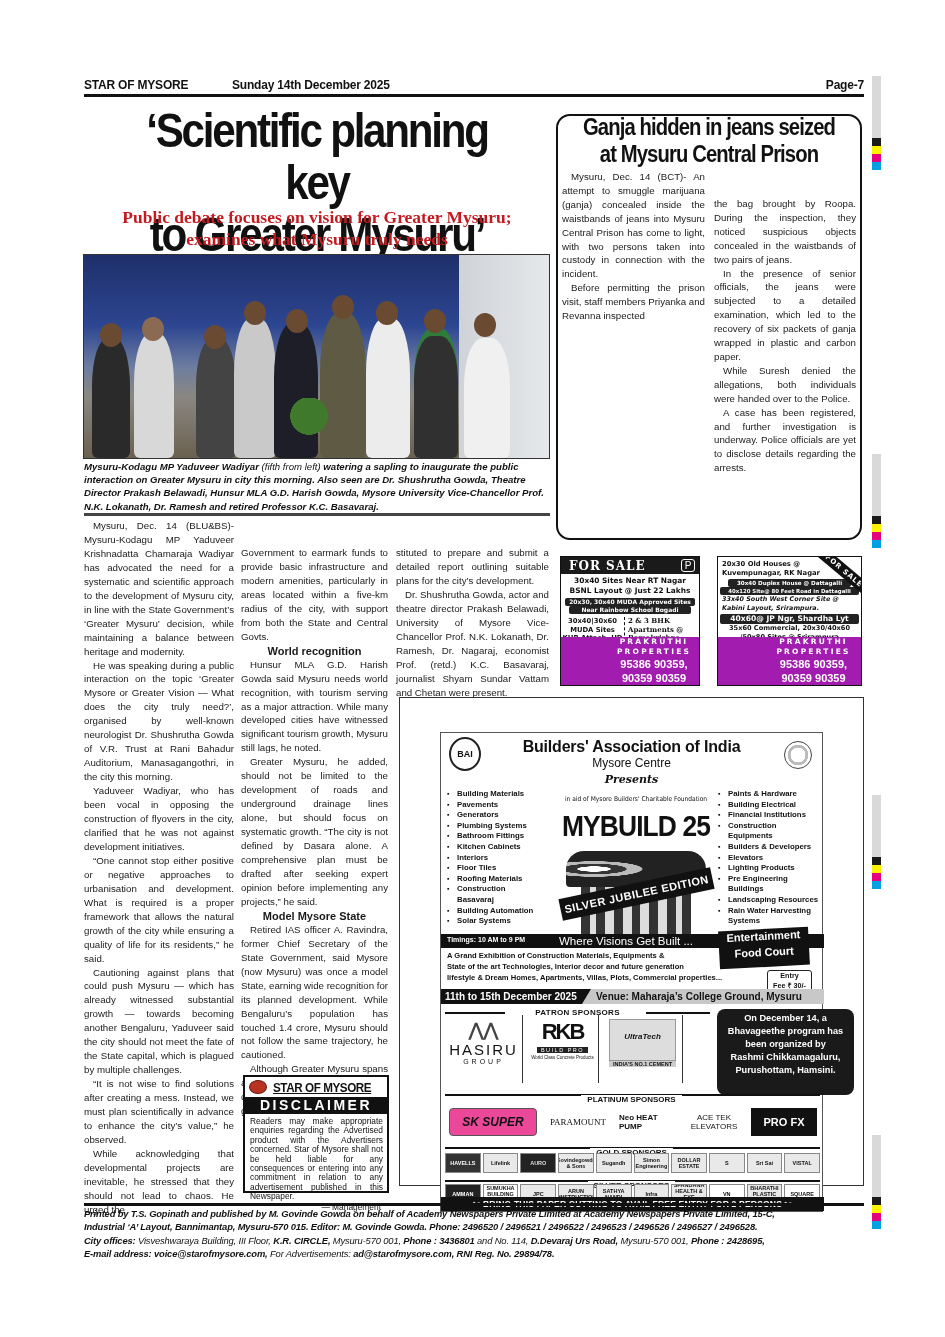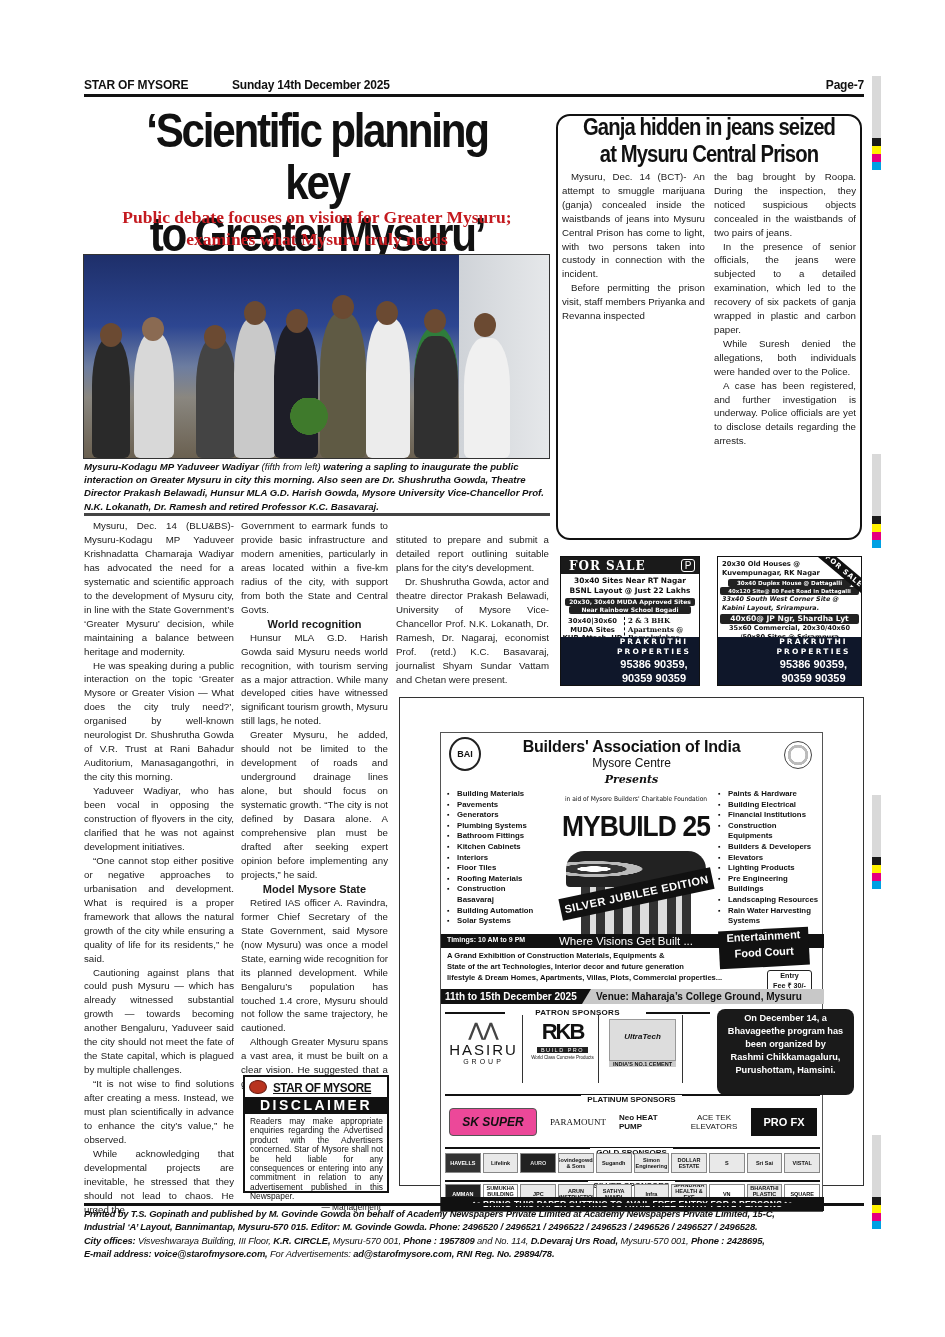--- a/index.html
+++ b/index.html
@@ -30,21 +30,21 @@
   .photo .person { position:absolute; bottom:0; border-radius: 40% 40% 6px 6px; }
   .photo .head { position:absolute; border-radius:50%; background:#6b4a32; }
   .photo .plant { position:absolute; left:205px; bottom:0; width:40px; height:60px; background: radial-gradient(circle at 50% 30%, #3f7a2c 0 40%, transparent 41%); }
   .caption { left: 84px; top: 460px; width: 466px; font-family: "Liberation Sans", sans-serif; font-style: italic; font-weight: bold; font-size: 9.6px; line-height: 13.2px; color: #111; }
   .caption .normal { font-weight: normal; }
   .rule-cap { left: 84px; top: 513px; width: 466px; height: 3px; background: #444; }
 
   
   .col { font-family: "Liberation Sans", sans-serif; font-size: 9.7px; line-height: 13.95px; text-align: justify; color: #1a1a1a; }
   .col p { text-indent: 9px; }
-  .col p.noindent { text-indent: 0; }
+  .col p.noindent { text-indent: 0; margin-top: 27px; }
   .col h4 { font-size: 11px; font-weight: bold; text-align: center; line-height: 14px; }
 
   
   .disc { left: 243px; top: 1075px; width: 146px; height: 118px; border: 2px solid #111; background: #fff; }
   .disc .brand { height: 20px; display:flex; align-items:center; gap:6px; padding: 0 4px; }
   .disc .logo { width: 18px; height: 14px; border-radius: 50%; background: #b8331f; border: 1px solid #6b1a10; }
   .disc .name { font-weight: bold; font-size: 13px; letter-spacing: -0.5px; text-decoration: underline; transform: scaleX(0.9); transform-origin: left; }
   .disc .title { background: #111; color: #fff; font-weight: bold; font-size: 14px; letter-spacing: 2.5px; text-align:center; height: 17px; line-height: 17px; }
   .disc .body { font-size: 8.4px; line-height: 9.4px; padding: 3px 4px 0 5px; text-align: justify; }
   .disc .sig { font-size: 8.4px; text-align: right; padding-right: 6px; line-height: 10px; }
@@ -54,21 +54,21 @@
   .ganja-head { left: 558px; top: 114px; width: 302px; text-align: center; font-family: "Liberation Sans", sans-serif; font-weight: bold; font-size: 23px; line-height: 27px; letter-spacing: -1px; transform: scaleX(0.88); transform-origin: center top; }
   .ganja-col { font-size: 9.7px; line-height: 13.9px; }
 
   
   .ad1 { left: 560px; top: 556px; width: 140px; height: 130px; border: 1px solid #111; background:#fff; overflow:hidden; }
   .ad1 .top { background:#1a1a1a; color:#fff; height: 17px; display:flex; align-items:center; justify-content: space-between; padding: 0 4px 0 8px; }
   .ad1 .top .fs { font-family: "DejaVu Serif", serif; font-weight: bold; font-size: 12px; letter-spacing: 1px; }
   .ad1 .top .lg { width: 14px; height: 13px; border:1px solid #fff; border-radius: 3px; font-size: 10px; line-height: 11px; text-align:center; }
   .ad-line { font-family: "DejaVu Sans", sans-serif; font-weight: bold; text-align:center; color:#111; }
   .ad-pill { background:#222; color:#fff; font-family: "DejaVu Sans", sans-serif; font-weight:bold; text-align:center; border-radius: 2px; }
-  .ad-foot { position:absolute; left:0; right:0; bottom:0; background:#0f172a; color:#fff; text-align:center;padding-left:48px; }
+  .ad-foot { position:absolute; left:0; right:0; bottom:0; background:#a21caf; color:#fff; text-align:center;padding-left:48px; }
   .ad-foot .co { font-family:"DejaVu Sans", sans-serif; font-weight:bold; font-size: 7.5px; letter-spacing: 2.2px; line-height: 10px; }
   .ad-foot .ph { font-family:"Liberation Sans", sans-serif; font-weight:bold; font-size: 11px; line-height: 14px; }
 
   .ad2 { left: 717px; top: 556px; width: 145px; height: 130px; border: 1px solid #111; background:#fff; overflow:hidden; }
   .ad2 .ribbon { position:absolute; right:-18px; top:8px; width:70px; height:12px; background:#111; color:#fff; font-size: 7px; font-weight:bold; text-align:center; line-height:12px; transform: rotate(40deg); letter-spacing: 1px; font-family: "DejaVu Sans", sans-serif; }
   .bai { left: 399px; top: 697px; width: 465px; height: 489px; border: 1px solid #333; background: #fff; }
   .bai-inner { position:absolute; left: 40px; top: 6px; width: 383px; height: 480px; border: 1px solid #555; background:#fff;margin-top:28px; }
   .bai .h1 { position:absolute; left:0; right:0; top: 5px; text-align:center; font-family:"Liberation Sans", sans-serif; font-weight:bold; font-size: 16px; letter-spacing: -0.2px; }
   .bai .h2 { position:absolute; left:0; right:0; top: 23px; text-align:center; font-size: 12px; }
   .bai .presents { position:absolute; left:0; right:0; top: 40px; text-align:center; font-family: "DejaVu Serif", serif; font-style: italic; font-weight:bold; font-size: 11px; }
@@ -194,21 +194,21 @@
 <div class="abs col" style="left:241px;top:519px;width:147px;">
   <p class="noindent">Government to earmark funds to provide basic infrastructure and modern amenities, particularly in areas located within a five-km radius of the city, with support from both the State and Central Govts.</p>
   <h4>World recognition</h4>
   <p>Hunsur MLA G.D. Harish Gowda said Mysuru needs world recognition, with tourism serving as a major attraction. While many developed cities have witnessed significant tourism growth, Mysuru still lags, he noted.</p>
   <p>Greater Mysuru, he added, should not be limited to the development of roads and underground drainage lines alone, but should focus on systematic growth. “The city is not defined by Dasara alone. A comprehensive plan must be drafted after seeking expert opinion before implementing any projects,” he said.</p>
   <h4>Model Mysore State</h4>
   <p>Retired IAS officer A. Ravindra, former Chief Secretary of the State Government, said Mysore (now Mysuru) was once a model State, earning wide recognition for its planned development. While Bengaluru’s population has touched 1.4 crore, Mysuru should not follow the same trajectory, he cautioned.</p>
   <p>Although Greater Mysuru spans a vast area, it must be built on a clear vision. He suggested that a group of experts be con-</p>
 </div>
 
-<div class="abs col" style="left:396px;top:533px;width:153px;">
+<div class="abs col" style="left:396px;top:519px;width:153px;">
   <p class="noindent">stituted to prepare and submit a detailed report outlining suitable plans for the city’s development.</p>
   <p>Dr. Shushrutha Gowda, actor and theatre director Prakash Belawadi, University of Mysore Vice-Chancellor Prof. N.K. Lokanath, Dr. Ramesh, Dr. Nagaraj, economist Prof. (retd.) K.C. Basavaraj, journalist Shyam Sundar Vattam and Chetan were present.</p>
 </div>
 
 <div class="abs disc">
   <div class="brand">
     <span class="logo"></span>
     <span class="name">STAR OF MYSORE</span>
   </div>
   <div class="title">DISCLAIMER</div>
@@ -420,15 +420,15 @@
     <div class="bring">
       <span>✂ </span><span>BRING THIS PAPER CUTTING TO AVAIL FREE ENTRY FOR 2 PERSONS</span><span> ✂</span>
     </div>
   </div>
 </div>
 
 <div class="abs rule-bot"></div>
 <div class="abs imprint">
   <div><b>Printed by T.S. Gopinath and published by M. Govinde Gowda on behalf of Academy Newspapers Private Limited at Academy Newspapers Private Limited, 15-C,</b></div>
   <div><b>Industrial ‘A’ Layout, Bannimantap, Mysuru-570 015.  Editor: M. Govinde Gowda.  Phone: 2496520 / 2496521 / 2496522 / 2496523 / 2496526 / 2496527 / 2496528.</b></div>
-  <div><b>City offices:</b><span> Visveshwaraya Building, III Floor, </span><b>K.R. CIRCLE,</b><span> Mysuru-570 001, </span><b>Phone : 1957809</b><span> and No. 114, </span><b>D.Devaraj Urs Road,</b><span> Mysuru-570 001, </span><b>Phone : 2428695,</b></div>
+  <div><b>City offices:</b><span> Visveshwaraya Building, III Floor, </span><b>K.R. CIRCLE,</b><span> Mysuru-570 001, </span><b>Phone : 3436801</b><span> and No. 114, </span><b>D.Devaraj Urs Road,</b><span> Mysuru-570 001, </span><b>Phone : 2428695,</b></div>
   <div><b>E-mail address: voice@starofmysore.com,</b><span> For Advertisements: </span><b>ad@starofmysore.com, RNI Reg. No. 29894/78.</b></div>
 </div>
 
 </body></html>

